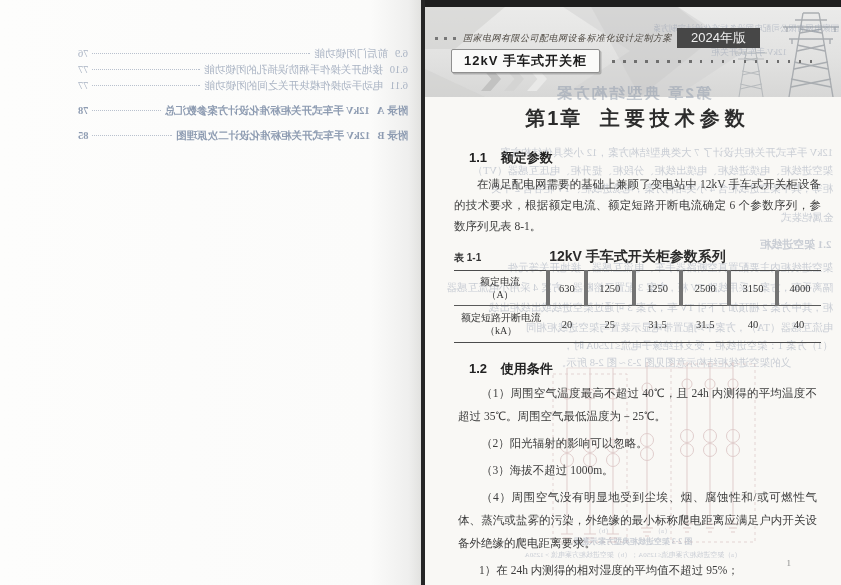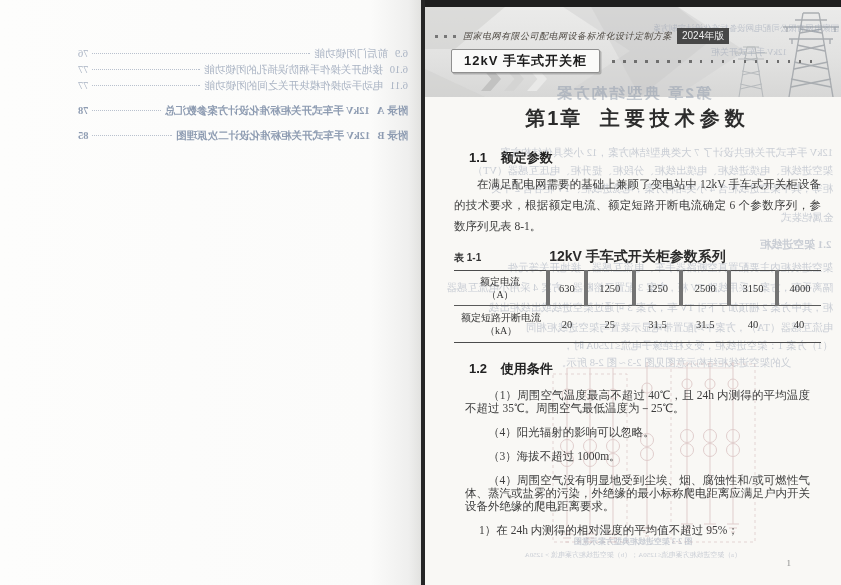--- a/index.html
+++ b/index.html
@@ -42,22 +42,22 @@
     overflow:hidden;
   }
   .banner svg.deco{position:absolute;left:0;top:0;}
   .towers{position:absolute;right:0;top:0;}
   .banner-row1{
     position:absolute;left:10px;top:21px;display:flex;align-items:center;z-index:3;
   }
   .dots3{width:22px;height:3px;margin-right:6px;
     background:repeating-linear-gradient(90deg,#777 0 3px,transparent 3px 9px);}
   .series-title{font-size:9px;color:#504b44;letter-spacing:0.5px;font-style:italic;white-space:nowrap;}
-  .edition-badge{margin-left:5px;background:#474747;color:#efefef;font-size:10px;
-    padding:1px 5px;font-style:normal;font-family:"Liberation Sans",sans-serif;white-space:nowrap;}
+  .edition-badge{margin-left:5px;background:#474747;color:#efefef;font-size:13px;
+    padding:1px 14px;font-style:normal;font-family:"Liberation Sans",sans-serif;white-space:nowrap;}
   .banner-row2{position:absolute;left:26px;top:42px;display:flex;align-items:center;z-index:3;}
   .product-box{
     border:1px solid #8f8f8f;background:#fafaf9;box-shadow:1.5px 1.5px 0 rgba(120,120,120,0.45);
     padding:2px 12px;font-weight:bold;font-size:13px;color:#1d1d1d;letter-spacing:1px;
     font-family:"Liberation Sans",sans-serif;white-space:nowrap;border-radius:2px;
   }
   .dotrow{width:200px;height:3px;margin-left:12px;
     background:repeating-linear-gradient(90deg,#6e6e6e 0 2.5px,transparent 2.5px 11px);}
   .chevset{position:absolute;left:56px;top:60px;display:flex;z-index:2;}
   .chev{width:20px;height:24px;margin-right:3px;
@@ -93,21 +93,21 @@
   .tbl-label{font-size:10px;font-weight:bold;color:#333;width:80px;}
   .tbl-title{flex:1;text-align:center;font-size:14px;font-weight:bold;color:#2b2b2b;margin-right:80px;}
   table.ptable{width:100%;border-collapse:collapse;margin-top:4px;
     border-top:1.5px solid #4c4c4c;border-bottom:1.5px solid #4c4c4c;font-size:10.5px;color:#333;}
   table.ptable td{text-align:center;padding:3px 0;}
   tr.r1 td{border-bottom:1px solid #5a5a5a;border-left:4px solid #737373;line-height:13px;padding:4px 0;}
   tr.r1 td:first-child{border-left:none;}
   tr.r2 td{line-height:13px;padding:5px 0;}
   td.hcol{width:92px;font-size:10px;}
   .cond{margin:0;padding:0;}
-  .cond p{margin:11px;text-indent:2em;font-size:11.5px;line-height:13px;text-align:justify;color:#3c3c3c;}
+  .cond p{margin:4px;text-indent:2em;font-size:11.5px;line-height:23px;text-align:justify;color:#3c3c3c;}
   .cond p.sub{margin-left:2px;}
   .pageno{position:absolute;right:50px;top:558px;font-size:9px;color:#8a8a8a;z-index:3;}
   .diagram{position:absolute;left:118px;top:362px;z-index:1;opacity:0.5;}
 </style>
 </head>
 <body>
 
 <div class="page-left">
   <div class="toc-mirror">
     <div class="toc-line">
@@ -280,21 +280,21 @@
       </table>
 
     <div class="sec-head">
       <span class="sno">1.2</span>
       <span>使用条件</span>
     </div>
 
 
     <div class="cond">
       <p>（1）周围空气温度最高不超过 40℃，且 24h 内测得的平均温度不超过 35℃。周围空气最低温度为－25℃。</p>
-      <p>（4）阳光辐射的影响可以忽略。</p>
+      <p>（2）阳光辐射的影响可以忽略。</p>
       <p>（3）海拔不超过 1000m。</p>
       <p>（4）周围空气没有明显地受到尘埃、烟、腐蚀性和/或可燃性气体、蒸汽或盐雾的污染，外绝缘的最小标称爬电距离应满足户内开关设备外绝缘的爬电距离要求。</p>
       <p class="sub">1）在 24h 内测得的相对湿度的平均值不超过 95%；</p>
 
     </div>
   </div>
 
   <span class="pageno">1</span>
 </div>
 

